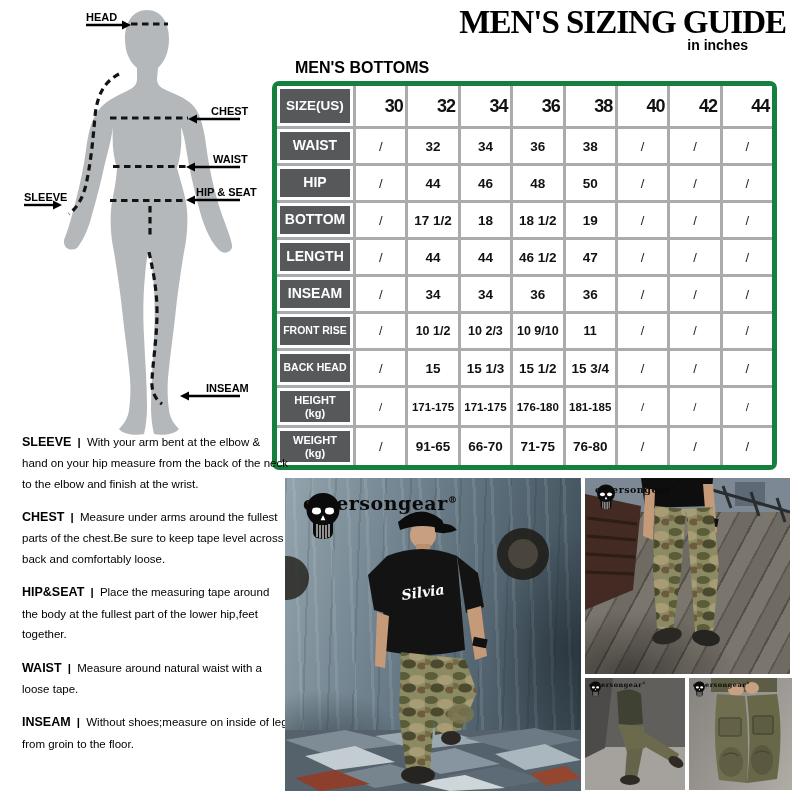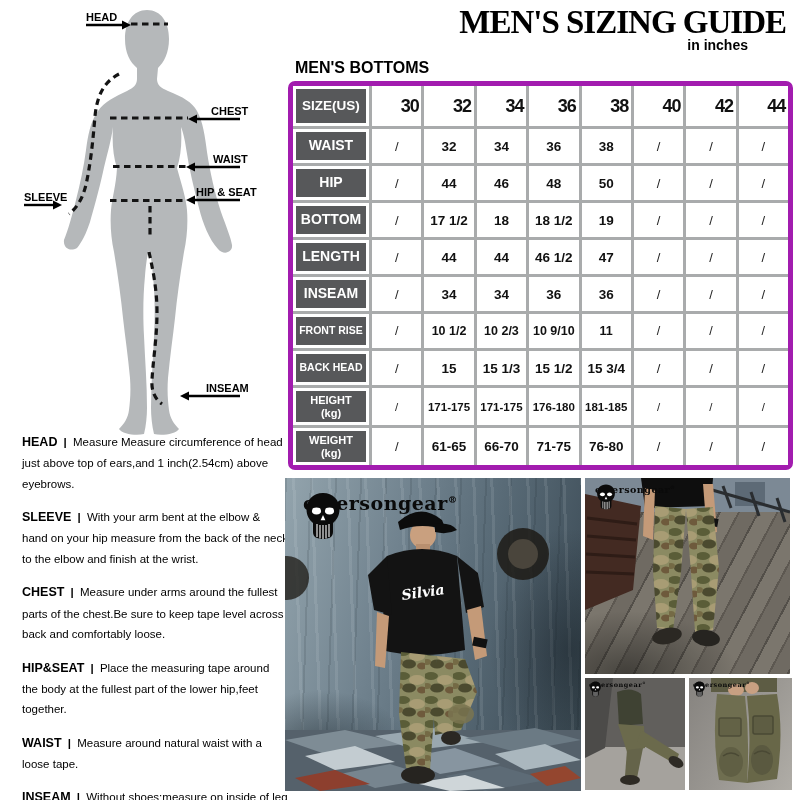--- a/index.html
+++ b/index.html
@@ -9,24 +9,24 @@
   
   .title{position:absolute;top:4px;right:14px;font-size:33px;font-weight:bold;letter-spacing:-1px;white-space:nowrap;font-family:Liberation Serif, serif;}
   .subtitle{position:absolute;top:37px;right:52px;font-size:14px;font-weight:bold;}
 
   
   .diagram{position:absolute;left:0;top:0;width:288px;height:440px;}
   .diagram text{font-family:"Liberation Sans",sans-serif;font-weight:bold;font-size:11px;fill:#000;}
 
   
   .bottoms-heading{position:absolute;left:272px;top:59px;font-size:16px;font-weight:bold;letter-spacing:0;margin-left:23px;}
-  .grid{position:absolute;left:288px;top:81px;width:505px;display:grid;
+  .grid{position:absolute;left:272px;top:81px;width:505px;display:grid;
         grid-template-columns:76px repeat(8,1fr);
         grid-template-rows:40px repeat(7,34px) 37px 37px;
-        gap:3px;background:#a9abac;border:5px solid #a21caf;border-radius:7px;box-sizing:border-box;}
+        gap:3px;background:#a9abac;border:5px solid #15803d;border-radius:7px;box-sizing:border-box;}
   .vcell{background:#fff;display:flex;align-items:center;justify-content:center;
          font-weight:bold;font-size:13.5px;color:#111;}
   .vcell.row-h{font-size:18px;letter-spacing:-1px;padding-left:26px;}
   .vcell.slash{font-weight:400;font-size:13px;color:#222;}
   .vcell.row-5{font-size:12.5px;}
   .vcell.row-7{font-size:11.5px;}
   .lcell{background:#fff;padding:3px;display:flex;box-sizing:border-box;}
   .lblock{flex:1;background:#57585a;color:#fff;display:flex;flex-direction:column;
           align-items:center;justify-content:center;font-weight:bold;font-size:14px;
           line-height:1.1;text-align:center;}
@@ -281,31 +281,30 @@
       <div class="vcell row-7 slash">/</div>
       <div class="vcell row-7 slash">/</div>
       <div class="vcell row-7 slash">/</div>
       <div class="lcell row-8">
         <div class="lblock">
           <span>WEIGHT</span>
           <span>(kg)</span>
         </div>
       </div>
       <div class="vcell row-8 slash">/</div>
-      <div class="vcell row-8">61-65</div>
+      <div class="vcell row-8">91-65</div>
       <div class="vcell row-8">66-70</div>
       <div class="vcell row-8">71-75</div>
       <div class="vcell row-8">76-80</div>
       <div class="vcell row-8 slash">/</div>
       <div class="vcell row-8 slash">/</div>
       <div class="vcell row-8 slash">/</div>
     </div>
 
   <div class="instructions" id="instructions">
-      <p><span class="term">HEAD</span><span class="sep"> | </span><span class="body-text">Measure Measure circumference of head just above top of ears,and 1 inch(2.54cm) above eyebrows.</span></p>
       <p><span class="term">SLEEVE</span><span class="sep"> | </span><span class="body-text">With your arm bent at the elbow &amp; hand on your hip measure from the back of the neck to the elbow and finish at the wrist.</span></p>
       <p><span class="term">CHEST</span><span class="sep"> | </span><span class="body-text">Measure under arms around the fullest parts of the chest.Be sure to keep tape level across back and comfortably loose.</span></p>
       <p><span class="term">HIP&amp;SEAT</span><span class="sep"> | </span><span class="body-text">Place the measuring tape around the body at the fullest part of the lower hip,feet together.</span></p>
       <p><span class="term">WAIST</span><span class="sep"> | </span><span class="body-text">Measure around natural waist with a loose tape.</span></p>
       <p><span class="term">INSEAM</span><span class="sep"> | </span><span class="body-text">Without shoes;measure on inside of leg from groin to the floor.</span></p>
     </div>
 
   <div class="photo p1">
     <svg width="296" height="313" viewBox="0 0 296 313">
       <circle cx="238" cy="76" r="26" fill="#1f1c18" opacity=".88"></circle>

